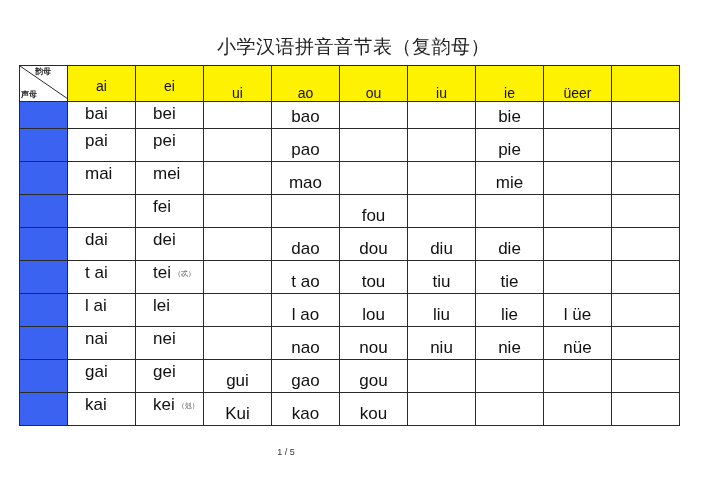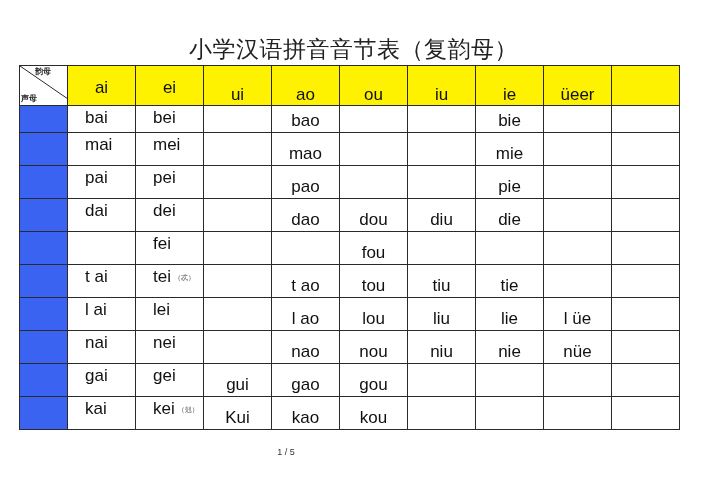--- a/index.html
+++ b/index.html
@@ -15,21 +15,21 @@
       font-family: "Liberation Sans", "DejaVu Sans", sans-serif;
       color: #111111;
     }
     .title {
       position: absolute;
       left: 0;
       width: 707px;
       top: 34px;
       text-align: center;
       font-family: "DejaVu Serif", "Liberation Serif", serif;
-      font-size: 23px;
+      font-size: 19px;
       letter-spacing: 0.5px;
       color: #222;
     }
     .title span { display: inline-block; margin-left: 0px; }
     table.grid {
       position: absolute;
       left: 19px;
       top: 65px;
       border-collapse: collapse;
       table-layout: fixed;
@@ -55,21 +55,21 @@
       font-size: 8px; font-weight: bold; color: #222;
       font-family: "DejaVu Sans", sans-serif;
     }
     .corner-bot {
       position: absolute; left: 1px; bottom: 1px;
       font-size: 8px; font-weight: bold; color: #222;
       font-family: Liberation Mono, monospace;
     }
     td.blue { background: #3a63f2; }
     .hdr-text {
-      display: block; text-align: center; font-size: 17px;
+      display: block; text-align: center; font-size: 14px;
       margin-top: 4px;
     }
     .hdr-text.low { margin-top: 19px; }
     .cell-tl {
       position: absolute; left: 17px; top: 2px;
       white-space: nowrap;
     }
     .cell-c {
       position: absolute; left: 0; right: 0; bottom: 1px;
       text-align: center; white-space: nowrap;
@@ -163,20 +163,50 @@
         <td>
           <span class="cell-c"><span></span></span>
         </td>
         <td>
           <span class="cell-c"><span></span></span>
         </td>
       </tr>
       <tr class="rn">
         <td class="blue"></td>
         <td>
+          <span class="cell-tl"><span>pai</span></span>
+        </td>
+        <td>
+          <span class="cell-tl"><span>pei</span></span>
+        </td>
+        <td>
+          <span class="cell-c"><span></span></span>
+        </td>
+        <td>
+          <span class="cell-c"><span>pao</span></span>
+        </td>
+        <td>
+          <span class="cell-c"><span></span></span>
+        </td>
+        <td>
+          <span class="cell-c"><span></span></span>
+        </td>
+        <td>
+          <span class="cell-c"><span>pie</span></span>
+        </td>
+        <td>
+          <span class="cell-c"><span></span></span>
+        </td>
+        <td>
+          <span class="cell-c"><span></span></span>
+        </td>
+      </tr>
+      <tr class="rn">
+        <td class="blue"></td>
+        <td>
           <span class="cell-tl"><span>mai</span></span>
         </td>
         <td>
           <span class="cell-tl"><span>mei</span></span>
         </td>
         <td>
           <span class="cell-c"><span></span></span>
         </td>
         <td>
           <span class="cell-c"><span>mao</span></span>
@@ -193,39 +223,39 @@
         <td>
           <span class="cell-c"><span></span></span>
         </td>
         <td>
           <span class="cell-c"><span></span></span>
         </td>
       </tr>
       <tr class="rn">
         <td class="blue"></td>
         <td>
-          <span class="cell-tl"><span>pai</span></span>
-        </td>
-        <td>
-          <span class="cell-tl"><span>pei</span></span>
-        </td>
-        <td>
-          <span class="cell-c"><span></span></span>
-        </td>
-        <td>
-          <span class="cell-c"><span>pao</span></span>
-        </td>
-        <td>
-          <span class="cell-c"><span></span></span>
-        </td>
-        <td>
-          <span class="cell-c"><span></span></span>
-        </td>
-        <td>
-          <span class="cell-c"><span>pie</span></span>
+          <span class="cell-tl"><span></span></span>
+        </td>
+        <td>
+          <span class="cell-tl"><span>fei</span></span>
+        </td>
+        <td>
+          <span class="cell-c"><span></span></span>
+        </td>
+        <td>
+          <span class="cell-c"><span></span></span>
+        </td>
+        <td>
+          <span class="cell-c"><span>fou</span></span>
+        </td>
+        <td>
+          <span class="cell-c"><span></span></span>
+        </td>
+        <td>
+          <span class="cell-c"><span></span></span>
         </td>
         <td>
           <span class="cell-c"><span></span></span>
         </td>
         <td>
           <span class="cell-c"><span></span></span>
         </td>
       </tr>
       <tr class="rn">
         <td class="blue"></td>
@@ -242,50 +272,20 @@
           <span class="cell-c"><span>dao</span></span>
         </td>
         <td>
           <span class="cell-c"><span>dou</span></span>
         </td>
         <td>
           <span class="cell-c"><span>diu</span></span>
         </td>
         <td>
           <span class="cell-c"><span>die</span></span>
-        </td>
-        <td>
-          <span class="cell-c"><span></span></span>
-        </td>
-        <td>
-          <span class="cell-c"><span></span></span>
-        </td>
-      </tr>
-      <tr class="rn">
-        <td class="blue"></td>
-        <td>
-          <span class="cell-tl"><span></span></span>
-        </td>
-        <td>
-          <span class="cell-tl"><span>fei</span></span>
-        </td>
-        <td>
-          <span class="cell-c"><span></span></span>
-        </td>
-        <td>
-          <span class="cell-c"><span></span></span>
-        </td>
-        <td>
-          <span class="cell-c"><span>fou</span></span>
-        </td>
-        <td>
-          <span class="cell-c"><span></span></span>
-        </td>
-        <td>
-          <span class="cell-c"><span></span></span>
         </td>
         <td>
           <span class="cell-c"><span></span></span>
         </td>
         <td>
           <span class="cell-c"><span></span></span>
         </td>
       </tr>
       <tr class="rn">
         <td class="blue"></td>

